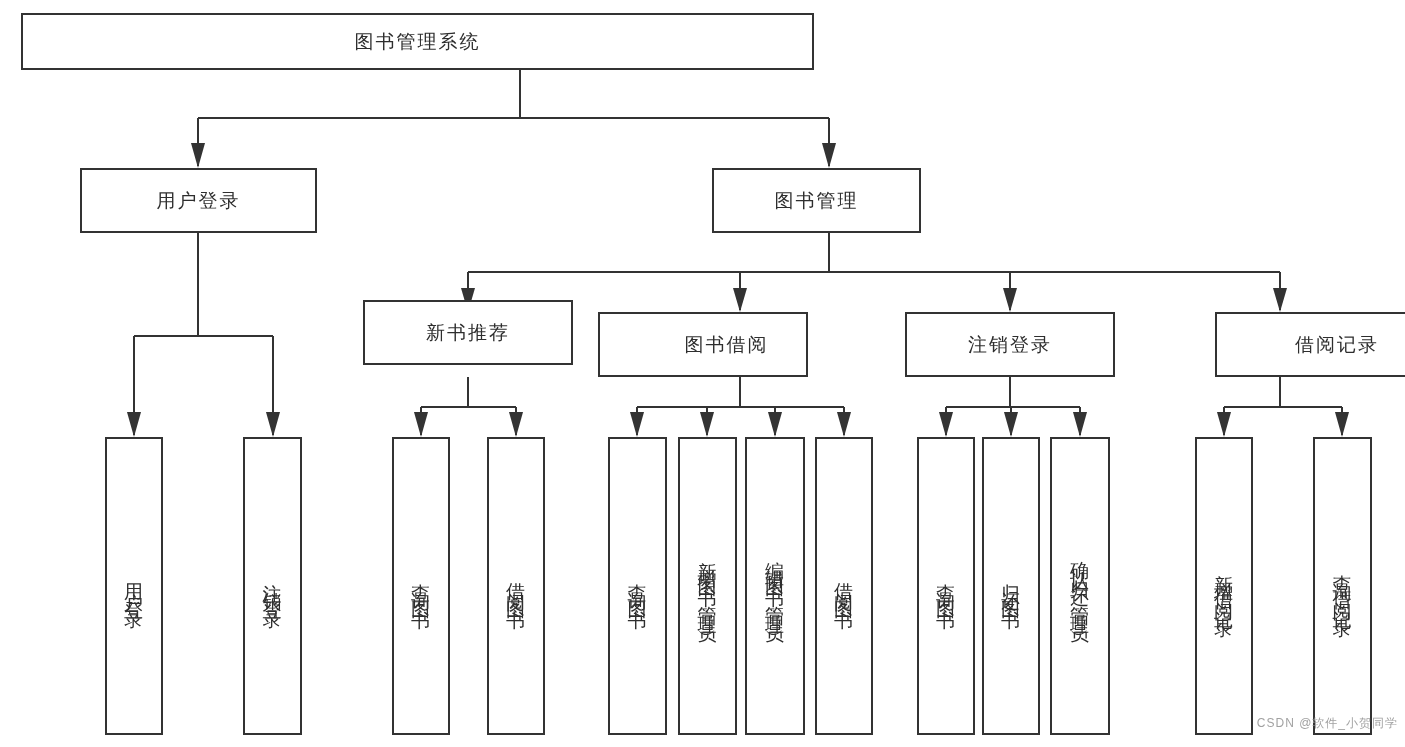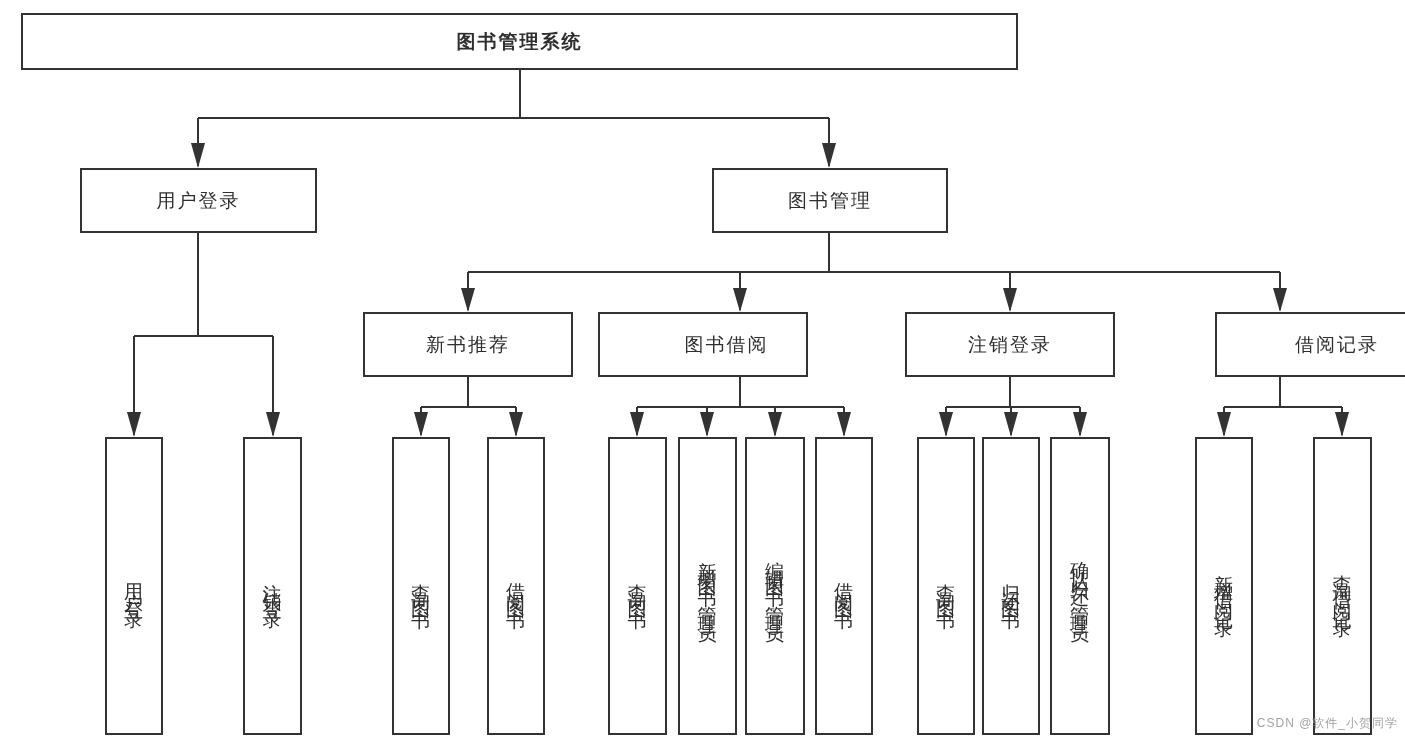--- a/index.html
+++ b/index.html
@@ -128,26 +128,26 @@
 
       <path d="M939 412 L953 412 L946 437 Z"></path>
       <path d="M1004 412 L1018 412 L1011 437 Z"></path>
       <path d="M1073 412 L1087 412 L1080 437 Z"></path>
 
       <path d="M1217 412 L1231 412 L1224 437 Z"></path>
       <path d="M1335 412 L1349 412 L1342 437 Z"></path>
     </g>
   </svg>
 
-  <div class="node hnode" style="left:21px; top:13px; width:997px; height:57px;font-weight:bold;">图书管理系统</div>
+  <div class="node hnode" style="left:21px; top:13px; width:793px; height:57px;">图书管理系统</div>
 
   <div class="node hnode" style="left:80px; top:168px; width:237px; height:65px;">用户登录</div>
-  <div class="node hnode" style="left:712px; top:168px; width:236px; height:65px;">图书管理</div>
+  <div class="node hnode" style="left:712px; top:168px; width:209px; height:65px;">图书管理</div>
 
-  <div class="node hnode" style="left:363px; top:312px; width:210px; height:65px;">新书推荐</div>
+  <div class="node hnode" style="left:363px; top:300px; width:210px; height:65px;">新书推荐</div>
   <div class="node hnode" style="left:598px; top:312px; width:210px; height:65px;padding-left:47px;">图书借阅</div>
   <div class="node hnode" style="left:905px; top:312px; width:210px; height:65px;">注销登录</div>
   <div class="node hnode" style="left:1175px; top:312px; width:244px; height:65px;margin-left:40px;">借阅记录</div>
 
   <div class="node vnode" style="left:105px; top:437px; width:58px; height:298px;">用户登录</div>
   <div class="node vnode" style="left:243px; top:437px; width:59px; height:298px;">注销登录</div>
 
   <div class="node vnode" style="left:392px; top:437px; width:58px; height:298px;">查询图书</div>
   <div class="node vnode" style="left:487px; top:437px; width:58px; height:298px;">借阅图书</div>
 

